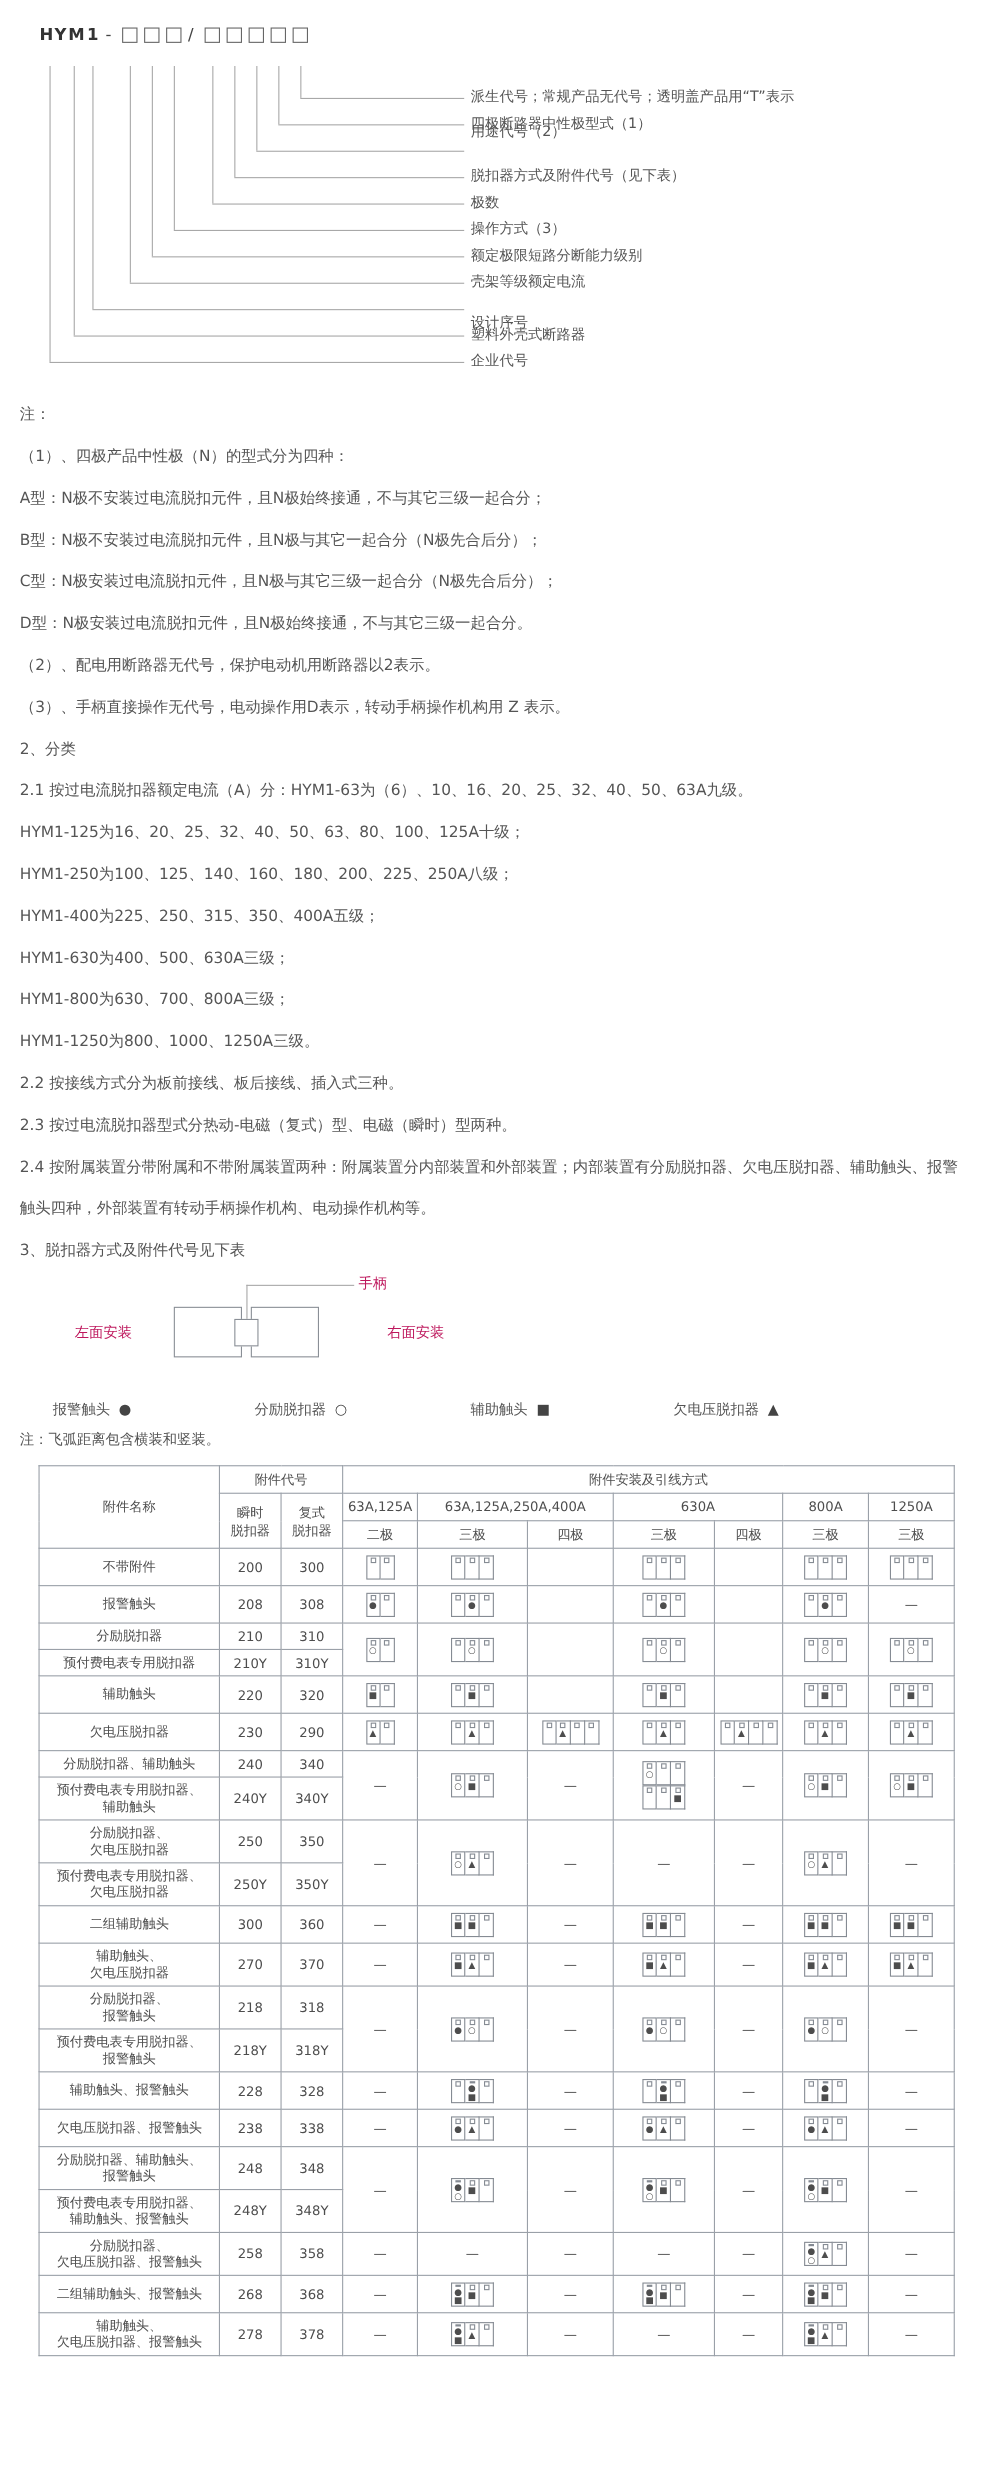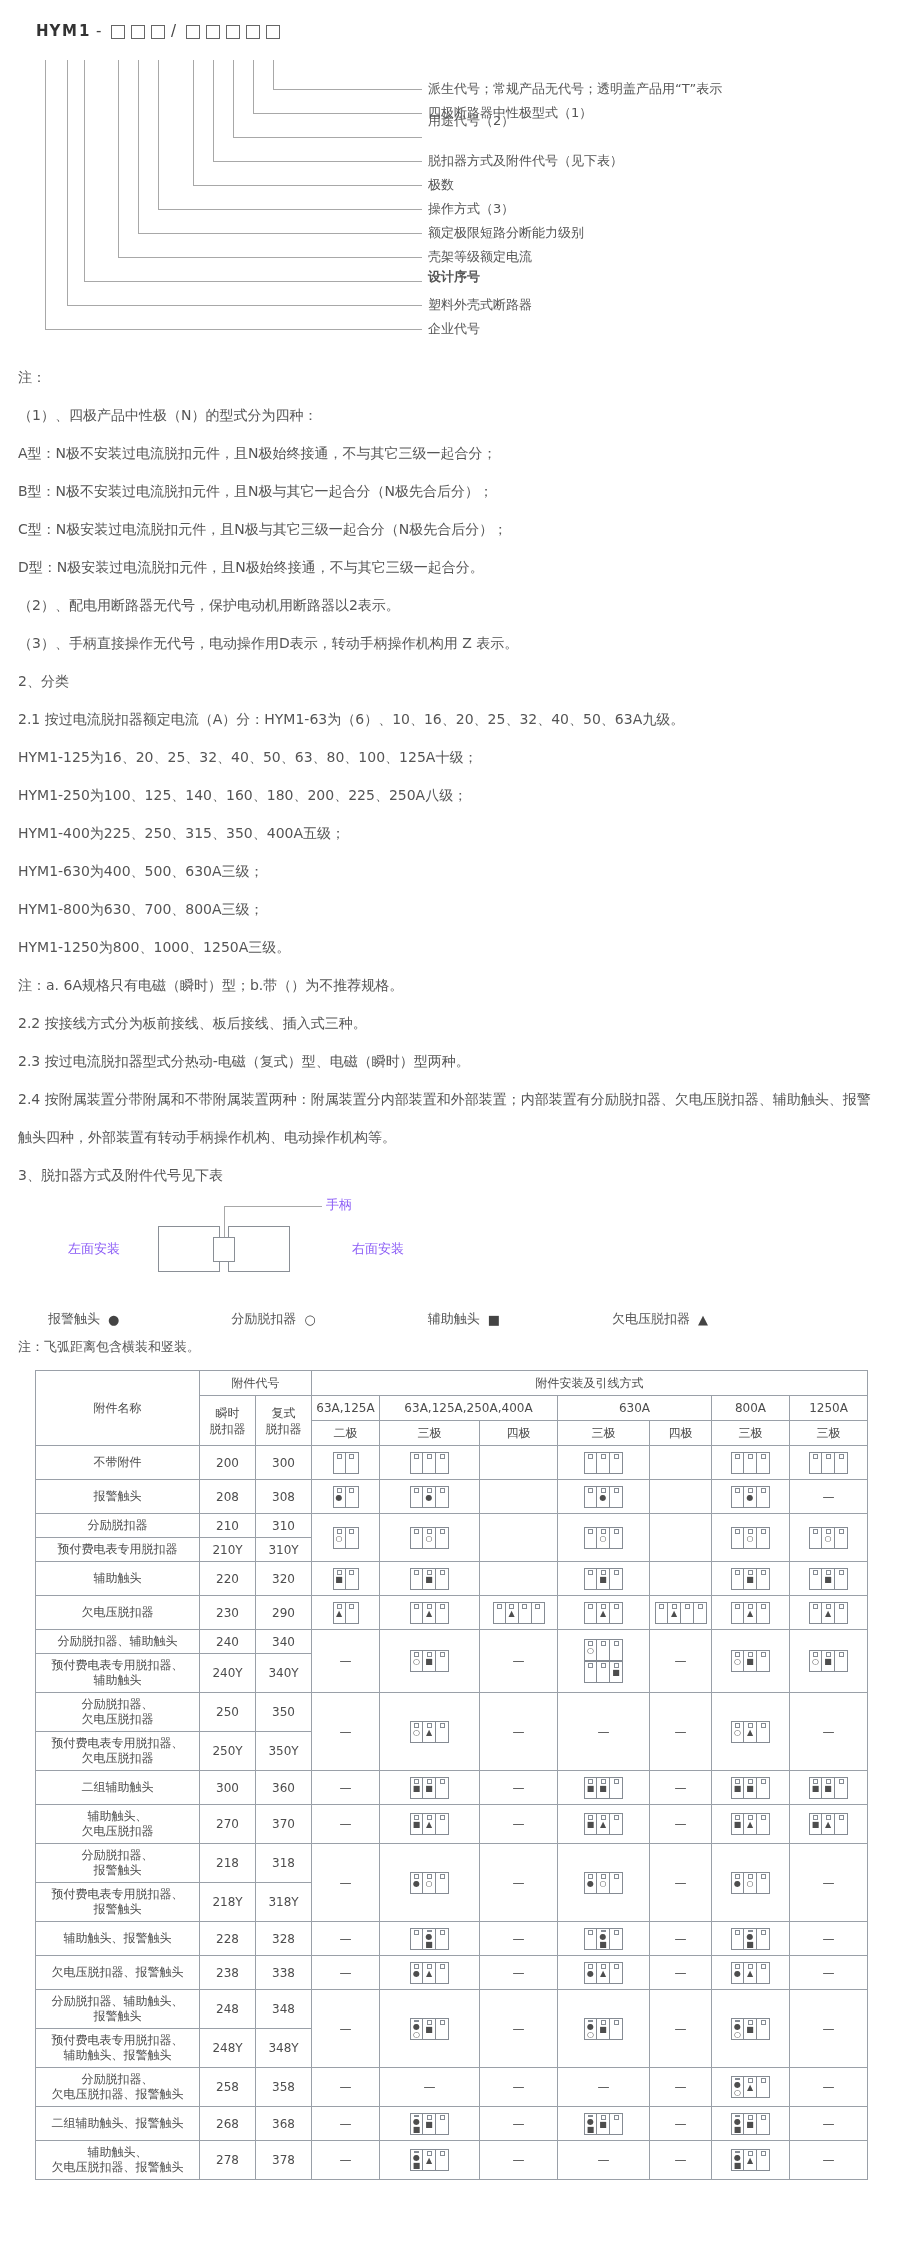--- a/index.html
+++ b/index.html
@@ -19,21 +19,21 @@
   .cl-h { position:absolute; height:1px; background:#a8a8a8; }
   .callout-label { position:absolute; left:410px; font-size:13px; color:#555; white-space:nowrap; line-height:18px; }
 
   
   .text-block { margin-left:18px; margin-right:18px; }
   .text-line { font-size:14px; color:#555; line-height:38px; }
   .block-title { font-size:14px; color:#555; line-height:38px; }
 
   
   .handle-figure { position:relative; height:96px; margin:6px 0 0 60px; width:420px; }
-  .hf-label { position:absolute; font-size:13px; color:#8b5cf6; white-space:nowrap; }
+  .hf-label { position:absolute; font-size:13px; color:#be185d; white-space:nowrap; }
   .hf-left { left:8px; top:40px; }
   .hf-right { left:292px; top:40px; }
   .hf-handle { left:266px; top:-4px; }
   .hf-rect { position:absolute; top:26px; width:62px; height:46px; border:1px solid #8a8f96; background:#fff; }
   .hf-rect1 { left:98px; }
   .hf-rect2 { left:168px; }
   .hf-center { position:absolute; left:153px; top:37px; width:22px; height:25px; border:1px solid #8a8f96; background:#fff; z-index:2; }
   .hf-line-v { position:absolute; left:164px; top:6px; width:1px; height:31px; background:#a8a8a8; }
   .hf-line-h { position:absolute; left:164px; top:6px; width:98px; height:1px; background:#a8a8a8; }
 
@@ -101,21 +101,21 @@
       <i class="cl-h" style="left: 140px; top: 193px; width: 264px;"></i>
       <span class="callout-label" style="top: 184px;">操作方式（3）</span>
       <i class="cl-v" style="left: 120px; top: 44px; height: 173px;"></i>
       <i class="cl-h" style="left: 120px; top: 217px; width: 284px;"></i>
       <span class="callout-label" style="top: 208px;">额定极限短路分断能力级别</span>
       <i class="cl-v" style="left: 100px; top: 44px; height: 197px;"></i>
       <i class="cl-h" style="left: 100px; top: 241px; width: 304px;"></i>
       <span class="callout-label" style="top: 232px;">壳架等级额定电流</span>
       <i class="cl-v" style="left: 65.5px; top: 44px; height: 221px;"></i>
       <i class="cl-h" style="left: 65.5px; top: 265px; width: 338.5px;"></i>
-      <span class="callout-label" style="top: 252px; font-weight: bold;">设计序号</span>
+      <span class="callout-label" style="top: 269px;">设计序号</span>
       <i class="cl-v" style="left: 48.5px; top: 44px; height: 245px;"></i>
       <i class="cl-h" style="left: 48.5px; top: 289px; width: 355.5px;"></i>
       <span class="callout-label" style="top: 280px;">塑料外壳式断路器</span>
       <i class="cl-v" style="left: 27px; top: 44px; height: 269px;"></i>
       <i class="cl-h" style="left: 27px; top: 313px; width: 377px;"></i>
       <span class="callout-label" style="top: 304px;">企业代号</span>
     </section>
 
   <section class="text-block">
     <div class="block-title">注：</div>
@@ -133,21 +133,20 @@
   <section class="text-block">
     <div class="block-title">2、分类</div>
     <div id="class-list">
         <div class="text-line">2.1 按过电流脱扣器额定电流（A）分：HYM1-63为（6）、10、16、20、25、32、40、50、63A九级。</div>
         <div class="text-line">HYM1-125为16、20、25、32、40、50、63、80、100、125A十级；</div>
         <div class="text-line">HYM1-250为100、125、140、160、180、200、225、250A八级；</div>
         <div class="text-line">HYM1-400为225、250、315、350、400A五级；</div>
         <div class="text-line">HYM1-630为400、500、630A三级；</div>
         <div class="text-line">HYM1-800为630、700、800A三级；</div>
         <div class="text-line">HYM1-1250为800、1000、1250A三级。</div>
-        <div class="text-line">注：a. 6A规格只有电磁（瞬时）型；b.带（）为不推荐规格。</div>
         <div class="text-line">2.2 按接线方式分为板前接线、板后接线、插入式三种。</div>
         <div class="text-line">2.3 按过电流脱扣器型式分热动-电磁（复式）型、电磁（瞬时）型两种。</div>
         <div class="text-line">2.4 按附属装置分带附属和不带附属装置两种：附属装置分内部装置和外部装置；内部装置有分励脱扣器、欠电压脱扣器、辅助触头、报警触头四种，外部装置有转动手柄操作机构、电动操作机构等。</div>
       </div>
   </section>
 
   <section class="text-block">
     <div class="block-title">3、脱扣器方式及附件代号见下表</div>
   </section>
 

